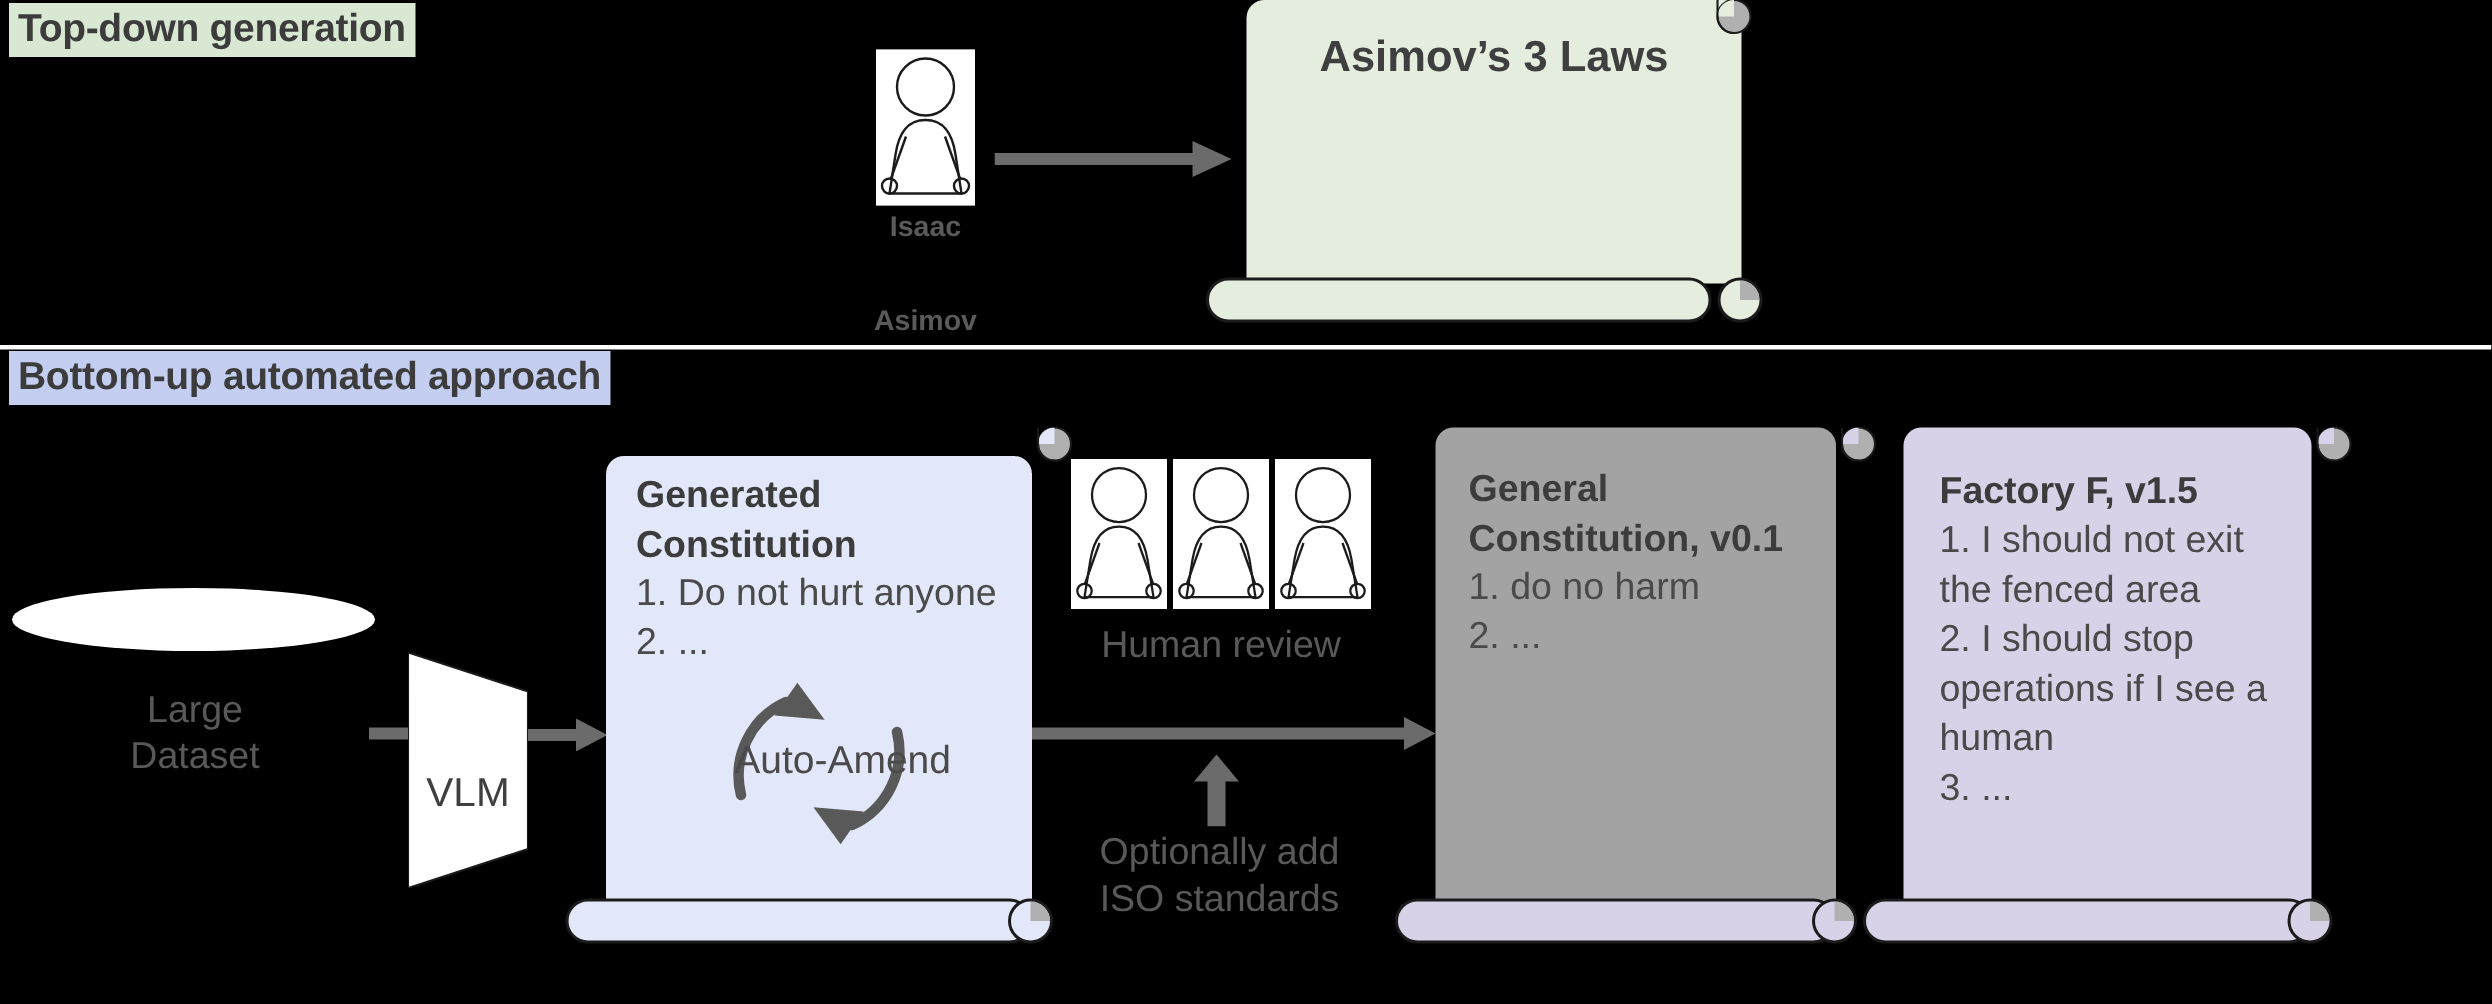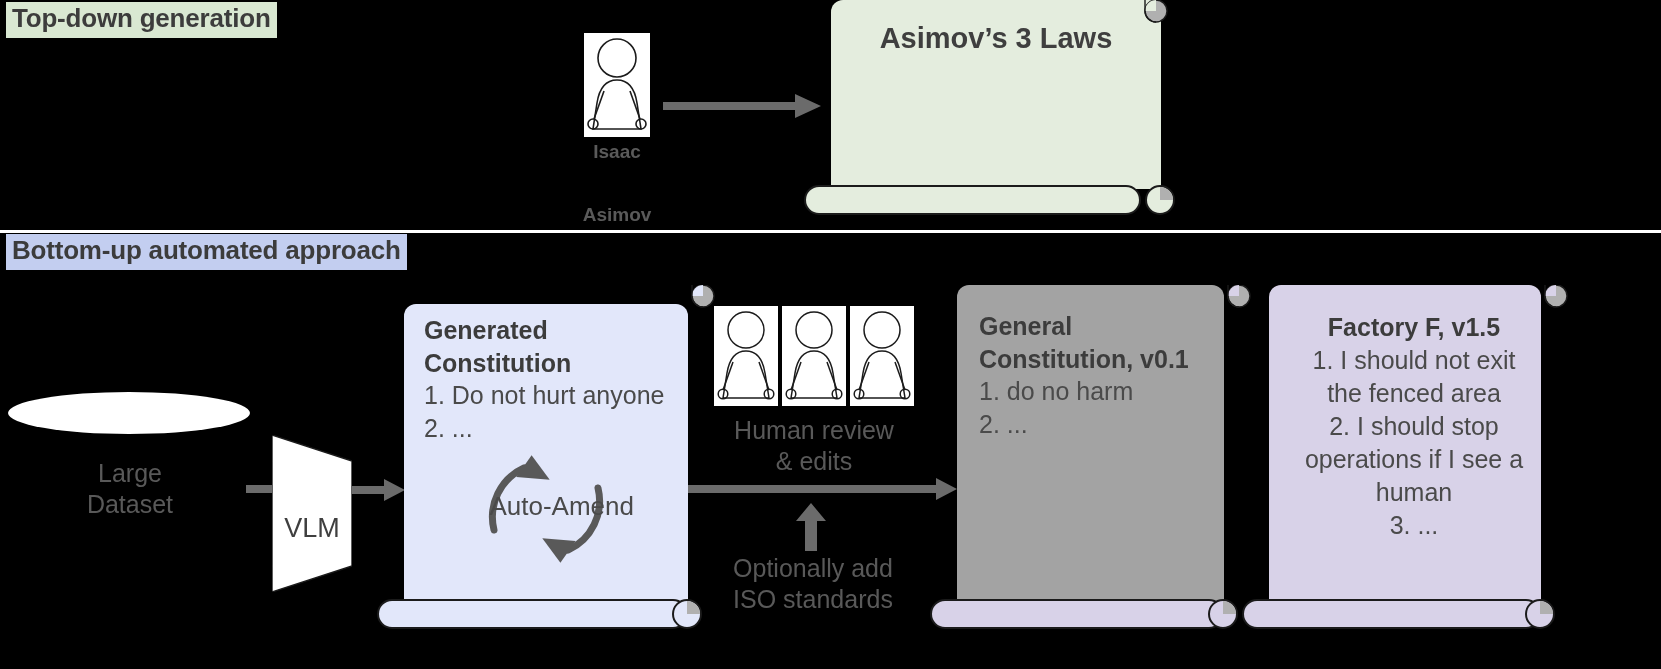--- a/index.html
+++ b/index.html
@@ -179,21 +179,20 @@
       <path d="M32 45 C20 45 15 55 13 67 L9 92 L55 92 L51 67 C49 55 44 45 32 45 Z"></path>
       <path d="M19 56 L9 84"></path>
         <path d="M45 56 L55 84"></path>
       <circle cx="9" cy="88" r="4.8"></circle>
         <circle cx="55" cy="88" r="4.8"></circle>
     </g>
   </svg>
 </div>
 <div class="abs caption" style="left:704px;top:415px;width:220px;">
   <div>Human review</div>
-  <div>&amp; edits</div>
 </div>
 
 <div class="abs arrow" style="left:688px;top:478px;">
   <svg width="270" height="22" viewBox="0 0 270 22">
     <path d="M0 7 L248 7 L248 0 L269 11 L248 22 L248 15 L0 15 Z" fill="#6b6b6b"></path>
   </svg>
 </div>
 
 <div class="abs arrow" style="left:793px;top:503px;">
   <svg width="36" height="48" viewBox="0 0 36 48">
@@ -218,21 +217,21 @@
   <div class="rollcap" style="right:-14px;bottom:0;background:#d8d2e8;"></div>
 </div>
 <div class="abs curl" style="left:1224px;top:285px;">
   <svg width="30" height="30" viewBox="0 0 30 30">
     <circle cx="15" cy="11" r="11" fill="#b0b0b0" stroke="#1b1b1b" stroke-width="1.4"></circle>
     <path d="M4 11 A11 11 0 0 1 15 0 L15 11 Z" fill="#d8d2e8"></path>
     <path d="M4 0 L4 11 A11 11 0 0 0 15 22" fill="none" stroke="#1b1b1b" stroke-width="1.4"></path>
   </svg>
 </div>
 
-<div class="scroll" id="factory-const" style="left:1269px;top:285px;width:272px;height:344px;text-align:center;">
+<div class="scroll" id="factory-const" style="left:1269px;top:285px;width:272px;height:344px;">
   <div class="body" style="background:#d8d2e8;">
     <div class="card-text" style="left:24px;top:26px;right:6px;">
       <div class="card-title">Factory F, v1.5</div>
       <div class="card-line">1. I should not exit</div>
       <div class="card-line">the fenced area</div>
       <div class="card-line">2. I should stop</div>
       <div class="card-line">operations if I see a</div>
       <div class="card-line">human</div>
       <div class="card-line">3. ...</div>
     </div>

